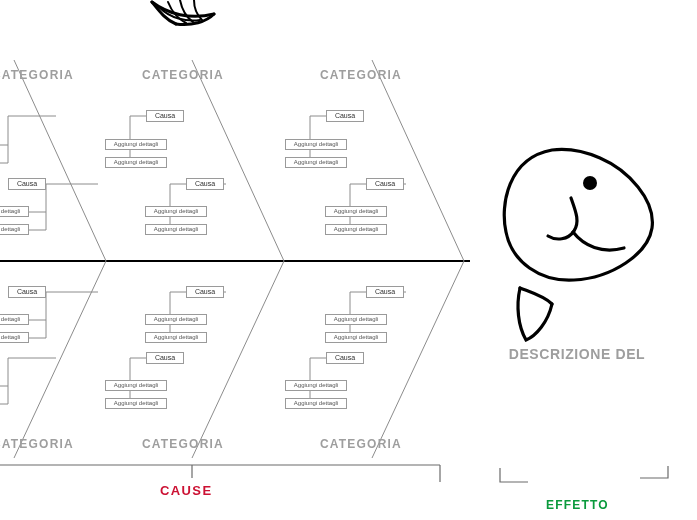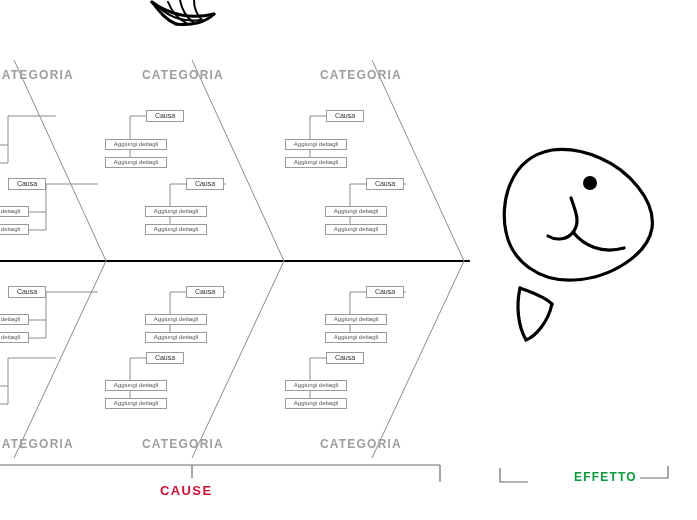--- a/index.html
+++ b/index.html
@@ -181,24 +181,25 @@
       <path d="M552 150 C508 158 500 205 506 232 C512 262 540 282 574 280 C612 278 648 254 652 228 C656 200 628 170 600 158 C584 151 568 148 552 150 Z"></path>
       <path d="M571 198 C576 212 580 222 574 231 C568 240 556 241 548 236"></path>
       <path d="M573 232 C584 246 602 254 624 248"></path>
       <circle cx="590" cy="183" r="7" fill="#000000" stroke="none"></circle>
       <path d="M520 288 C516 306 518 326 526 340 C536 336 548 322 552 304"></path>
       <path d="M520 288 C530 292 544 296 552 304"></path>
     </g>
   </svg>
 
   <div class="problem-text" style="left:472px; top:343px;">
+    <div>DESCRIZIONE DEL</div>
   </div>
 
   <div class="cause-label" style="left:160px; top:483px;">CAUSE</div>
-  <div class="effect-label" style="left:546px; top:470px;margin-left:28px;">EFFETTO</div>
+  <div class="effect-label" style="left:546px; top:498px;">EFFETTO</div>
 
   <div id="cat-top">
       <div class="cat-label" style="left: -8px; top: 68px;">CATEGORIA</div>
       <div class="cat-label" style="left: 142px; top: 68px;">CATEGORIA</div>
       <div class="cat-label" style="left: 320px; top: 68px;">CATEGORIA</div>
     </div>
   <div id="cat-bottom">
       <div class="cat-label" style="left: -8px; top: 437px;">CATEGORIA</div>
       <div class="cat-label" style="left: 142px; top: 437px;">CATEGORIA</div>
       <div class="cat-label" style="left: 320px; top: 437px;">CATEGORIA</div>

